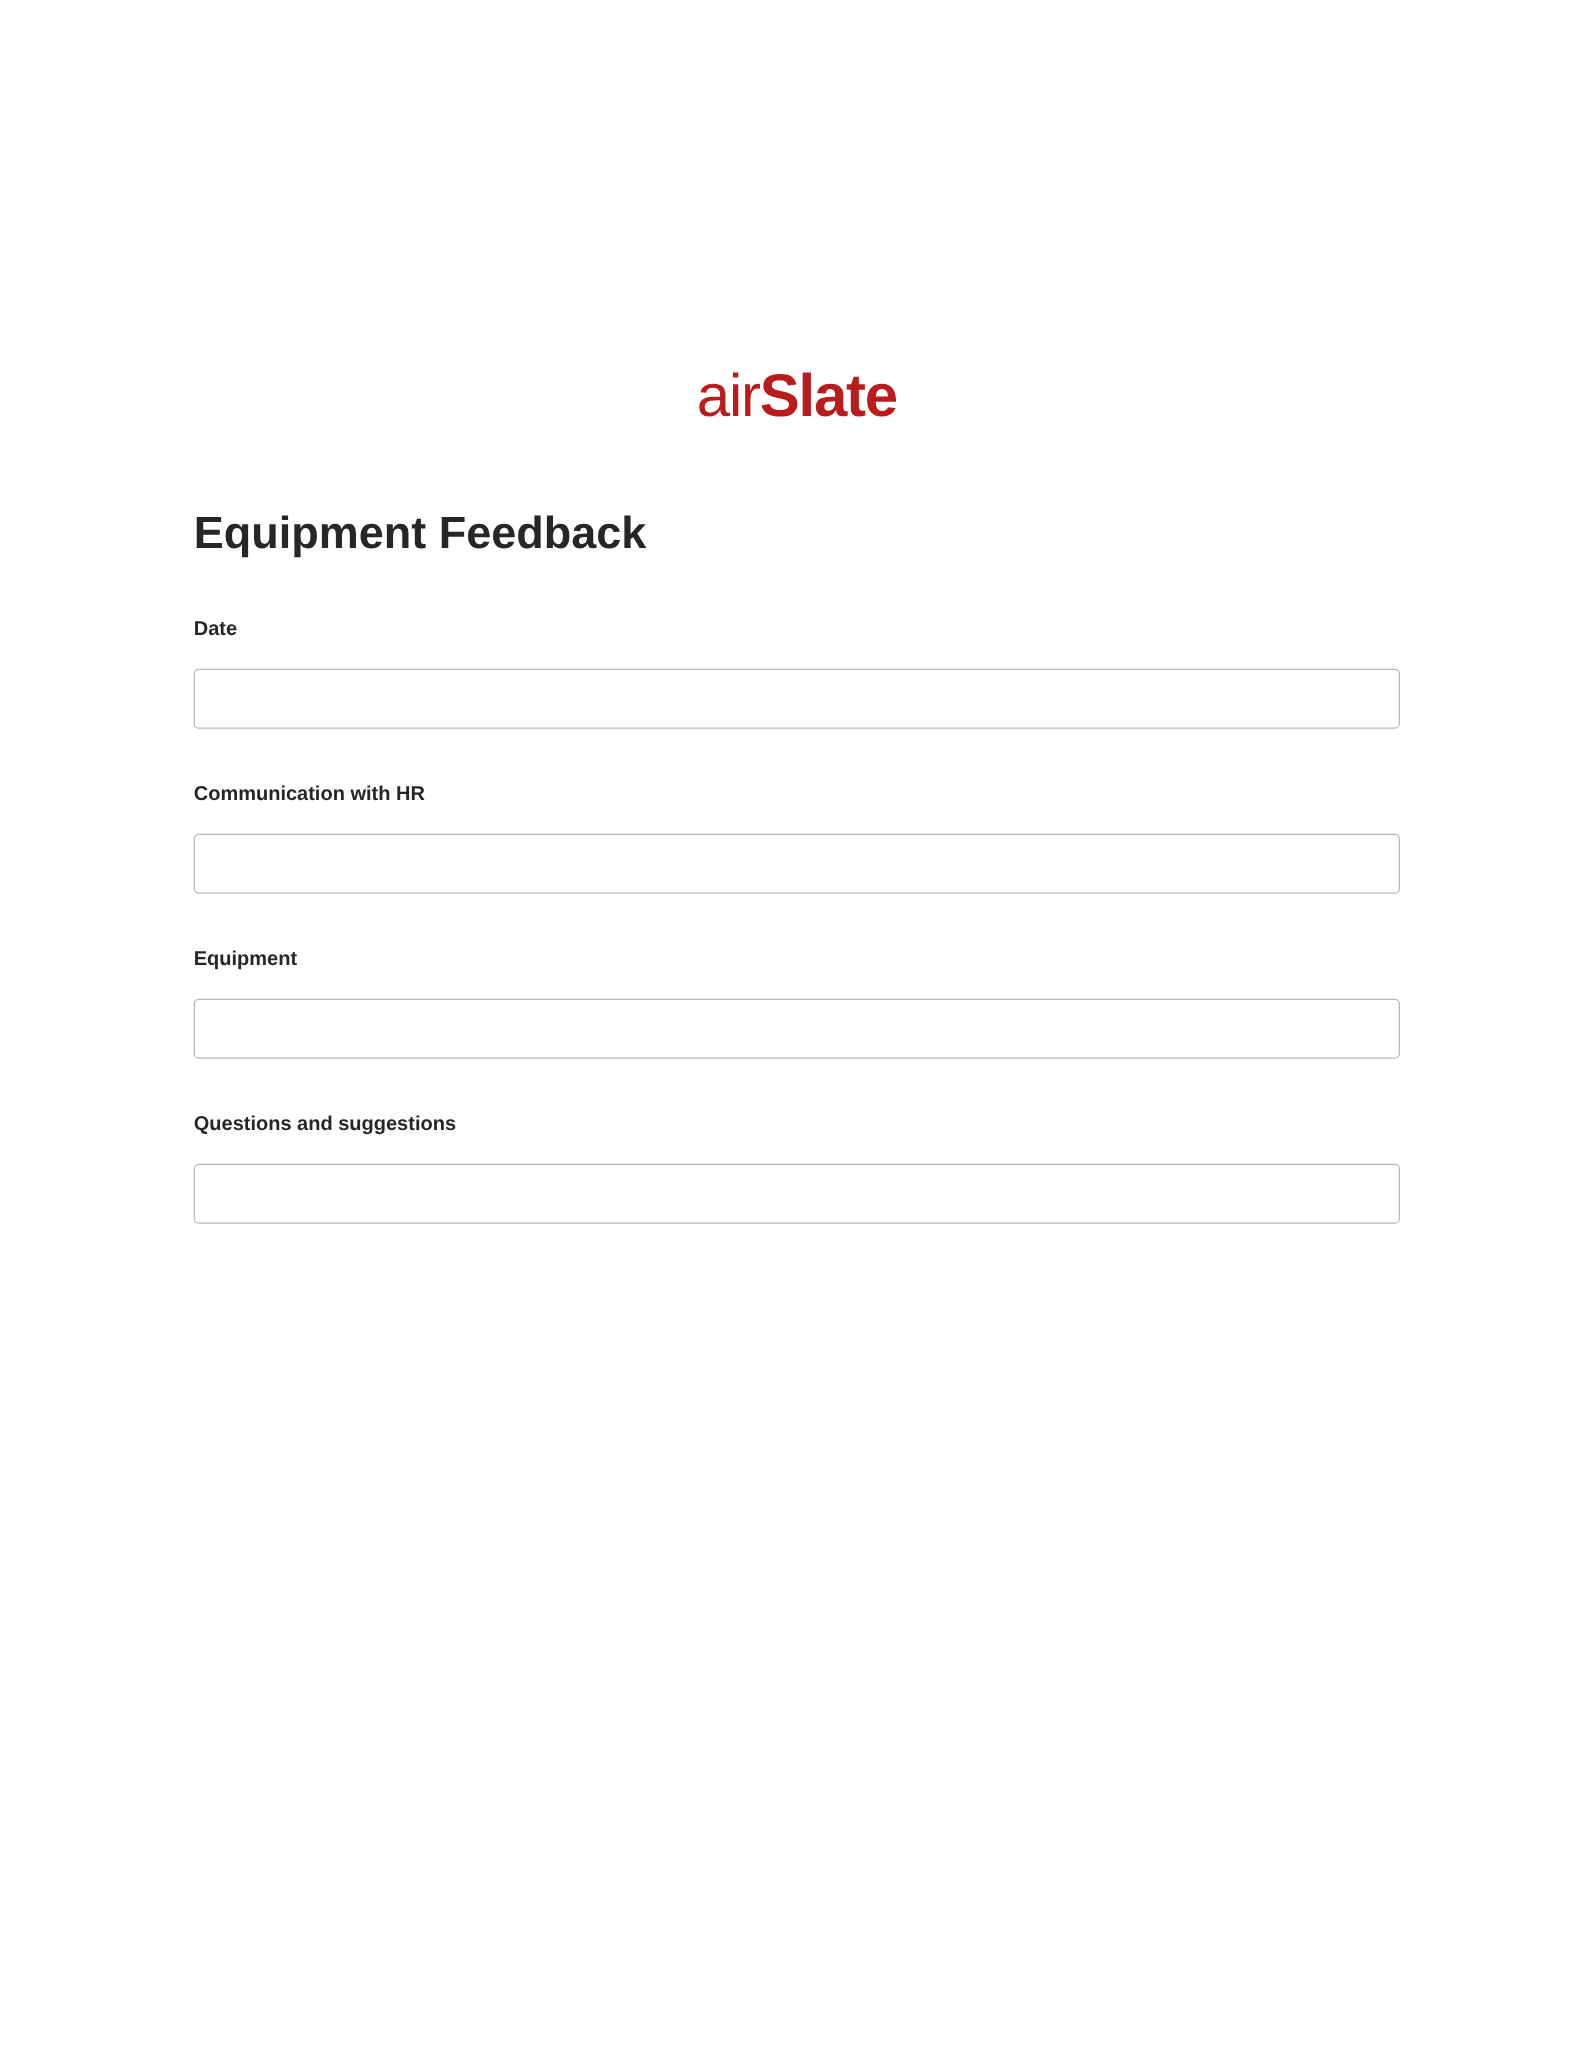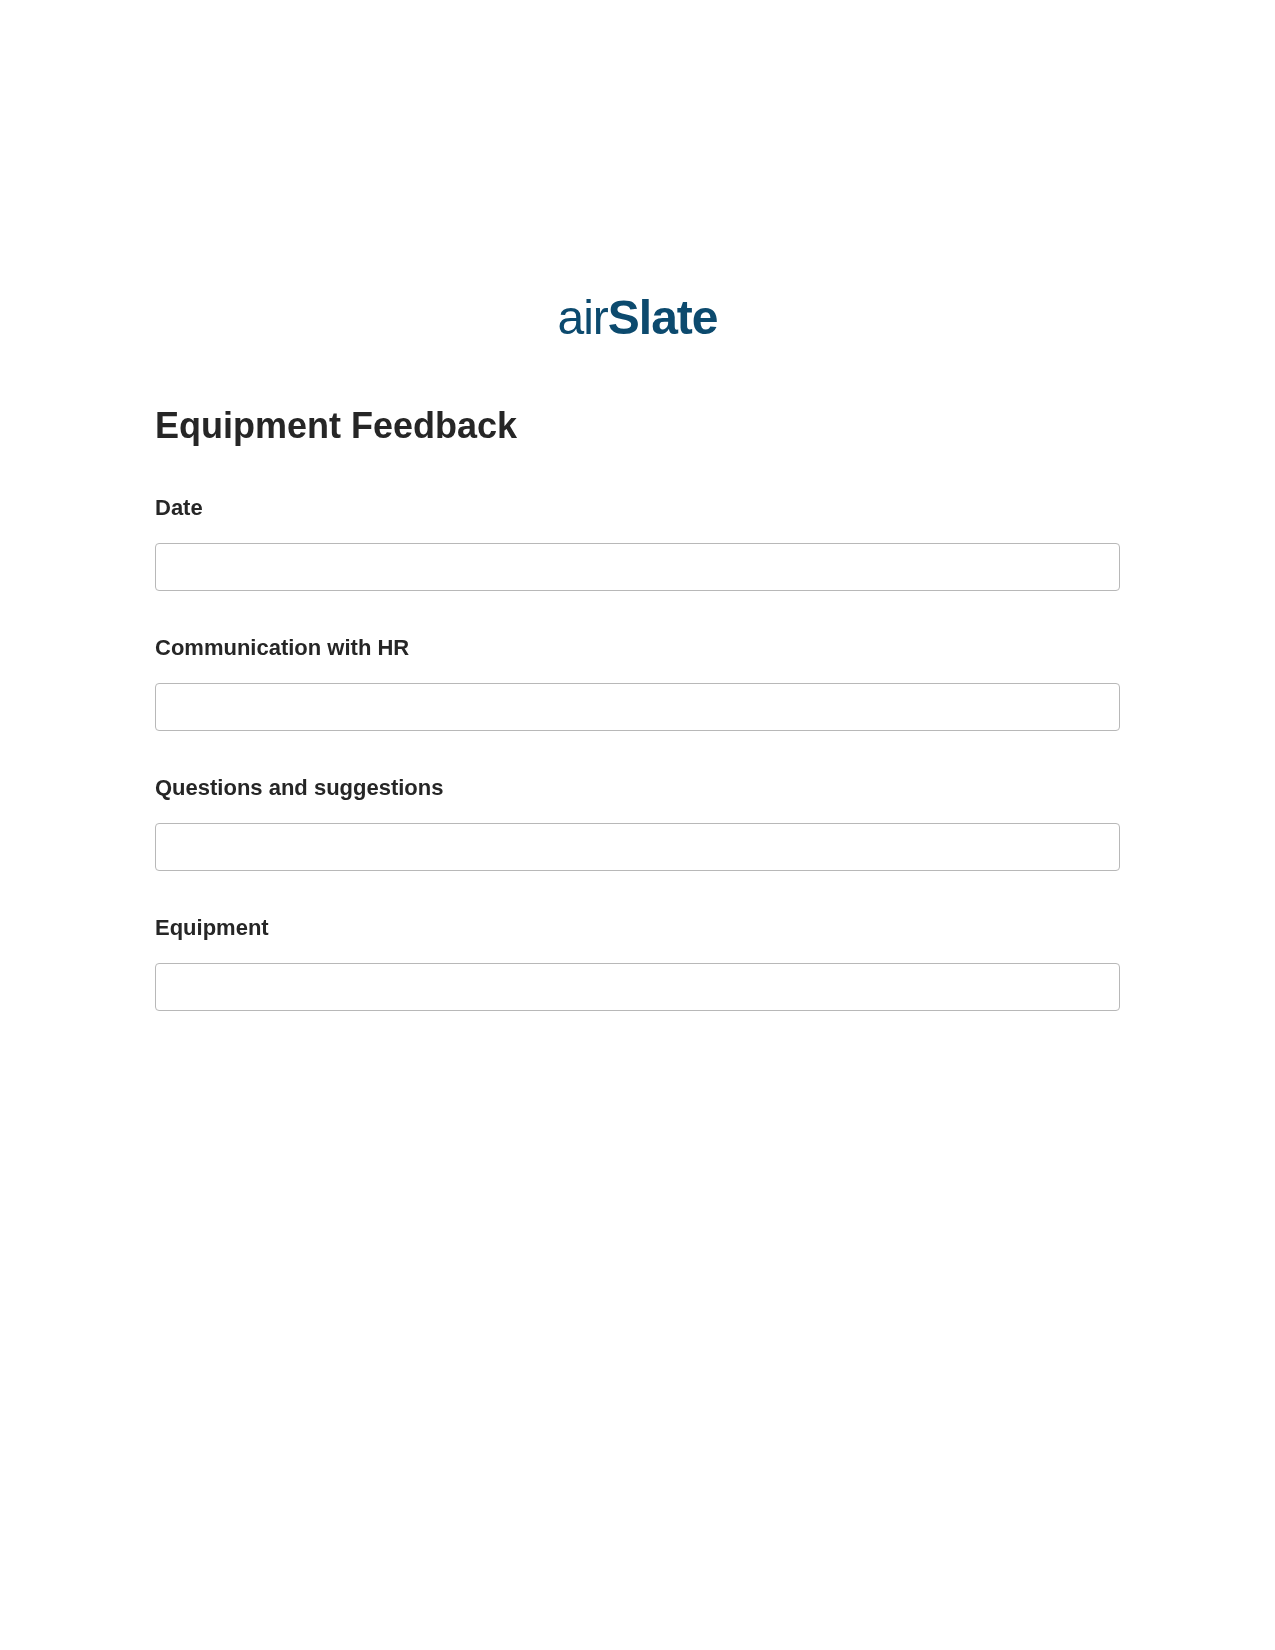--- a/index.html
+++ b/index.html
@@ -18,41 +18,41 @@
       padding: 290px 155px 0 155px;
     }
     .logo-container {
       text-align: center;
       margin-bottom: 60px;
     }
     .logo {
       display: inline-block;
       font-size: 48px;
       font-weight: 600;
-      color: #0c4a6e;
+      color: #b91c1c;
       letter-spacing: -1px;
     }
     .logo-air {
       font-weight: 400;
     }
     .logo-slate {
       font-weight: 700;
     }
     .form-title {
       font-size: 36px;
       font-weight: 700;
       color: #262626;
       margin-bottom: 48px;
     }
     .form-field {
       margin-bottom: 44px;
     }
     .field-label {
       display: block;
-      font-size: 22px;
+      font-size: 16px;
       font-weight: 700;
       color: #262626;
       margin-bottom: 22px;
     }
     .field-input {
       width: 100%;
       height: 48px;
       border: 1px solid #b8b8b8;
       border-radius: 4px;
       background: #ffffff;
@@ -77,21 +77,21 @@
     <label class="field-label">Date</label>
     <input type="text" class="field-input" value="" style="">
   </div>
 
   <div class="form-field">
     <label class="field-label">Communication with HR</label>
     <input type="text" class="field-input" value="" style="">
   </div>
 
   <div class="form-field">
-    <label class="field-label">Questions and suggestions</label>
+    <label class="field-label">Equipment</label>
     <input type="text" class="field-input" value="" style="">
   </div>
 
   <div class="form-field">
-    <label class="field-label">Equipment</label>
+    <label class="field-label">Questions and suggestions</label>
     <input type="text" class="field-input" value="" style="">
   </div>
 </div>
 
 </body></html>

